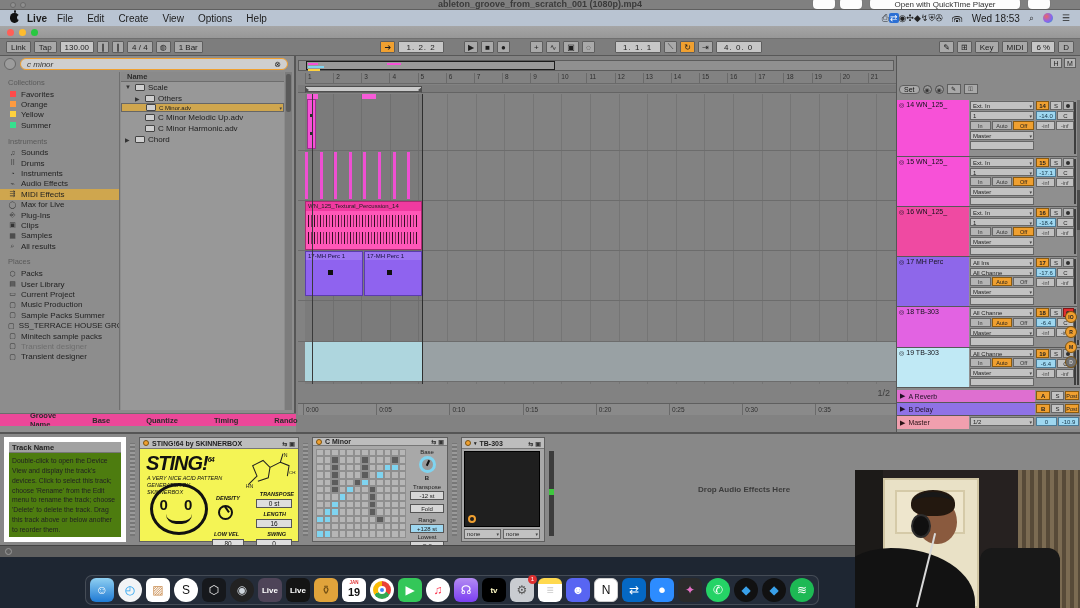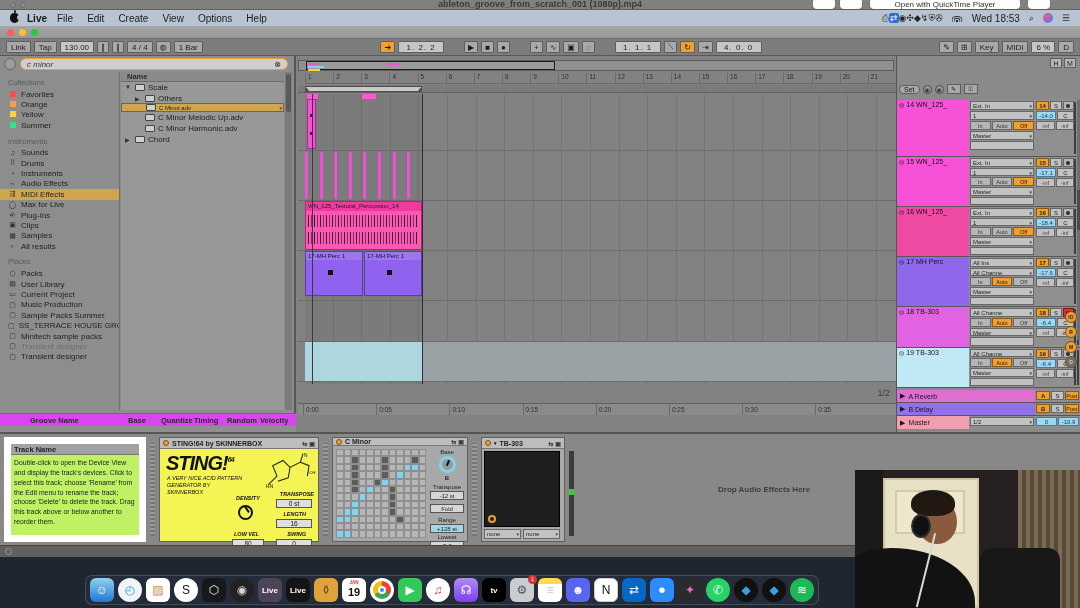--- a/index.html
+++ b/index.html
@@ -69,21 +69,21 @@
   .fl-head{height:10px;background:#8a8a8a;border-bottom:1px solid #6d6d6d;font-size:7.5px;font-weight:bold;color:#2c2c2c;padding-left:6px;display:flex;align-items:center;}
   .frow{display:flex;align-items:center;height:10.7px;font-size:8px;color:#1d1d1d;gap:3px;padding-left:4px;white-space:nowrap;}
   .frow.sel{background:#cfa64e;}
   .frow.ind1{padding-left:14px;}
   .farrow{width:7px;font-size:6px;color:#333;}
   .fic{width:10px;height:7px;border:1px solid #444;background:#cfcfcf;border-radius:1px;}
   .flscroll{position:absolute;top:16px;right:2px;width:7px;bottom:44px;background:#7c7c7c;}
   .flthumb{position:absolute;top:2px;left:1px;width:5px;height:38px;background:#5a5a5a;border-radius:2px;}
 
   
-  .groove-head{position:absolute;left:0;bottom:28px;width:296px;height:13px;background:#d946ef;border-top:1px solid #6d6d6d;display:flex;align-items:center;font-size:7.5px;font-weight:bold;color:#2c2c2c;}
+  .groove-head{position:absolute;left:0;bottom:28px;width:296px;height:13px;background:#ec4899;border-top:1px solid #6d6d6d;display:flex;align-items:center;font-size:7.5px;font-weight:bold;color:#2c2c2c;gap:36px;}
   .gh-name{width:128px;padding-left:30px;}
   .gh-c{width:33px;}
   .groove-blank{position:absolute;left:0;bottom:16px;width:296px;height:12px;background:#8f8f8f;}
   .groove-bar{position:absolute;left:0;bottom:0;width:296px;height:16px;background:#9b9b9b;border-top:1px solid #6d6d6d;display:flex;align-items:center;font-size:8px;color:#4c4c4c;}
   .gp-ic{width:14px;height:12px;background:#6f6f6f;color:#f0a030;font-size:9px;display:flex;align-items:center;justify-content:center;margin:0 4px 0 2px;border-radius:2px;}
   .gp-amt{margin-left:auto;display:flex;align-items:center;gap:3px;font-size:8px;color:#2c2c2c;padding-right:4px;}
   .gp-val{background:#fff;border:1px solid #c33;padding:0 3px;font-weight:bold;font-size:8px;}
 
   
   .arrange{position:absolute;left:298px;top:0;width:598px;height:398px;background:#828282;overflow:hidden;}
@@ -163,21 +163,21 @@
   .mmid{width:66px;padding:1px;}
   .mright{flex:1;display:flex;gap:1px;padding:1px;}
   .mix-toggles{position:absolute;right:3px;top:255px;display:flex;flex-direction:column;gap:3px;}
   .mtg{width:12px;height:12px;border-radius:50%;background:#f0a030;border:1px solid #7a5210;font-size:5px;text-align:center;line-height:11px;font-weight:bold;color:#222;}
   .mtg.off{background:#6f6f6f;color:#ccc;}
   .vsb{position:absolute;right:0;top:44px;width:3px;height:240px;background:#707070;}
   .vsb i{position:absolute;top:90px;left:0;width:3px;height:40px;background:#4c4c4c;display:block;}
 
   
   .deviceview{position:absolute;top:406px;left:0;right:0;height:113px;background:#888;border-top:2px solid #555;display:flex;padding:3px 0 3px 4px;gap:4px;}
-  .infopanel{width:142px;background:#bef264;border:7px solid #ffffff;}
+  .infopanel{width:122px;background:#4d7c0f;border:5px solid #ffffff;}
   .info-title{height:11px;background:#a2a2a2;border-bottom:1px solid #777;font-size:7.5px;font-weight:bold;color:#222;padding:1px 3px;}
   .info-body{font-size:6.8px;color:#222;padding:3px;line-height:1.45;}
   .dvsep{width:5px;background:repeating-linear-gradient(0deg,#777 0 2px,#9a9a9a 2px 4px);margin:6px 0;}
   .device{border:1px solid #5f5f5f;background:#a8a8a8;display:flex;flex-direction:column;}
   .dtitle{height:11px;background:#bdbdbd;border-bottom:1px solid #777;display:flex;align-items:center;font-size:7px;font-weight:bold;color:#222;padding:0 3px;gap:3px;}
   .dled{width:6px;height:6px;border-radius:50%;background:#f0a030;border:1px solid #7a5210;}
   .dtix{margin-left:auto;display:flex;gap:2px;font-size:6px;color:#333;}
   .sting{width:160px;}
   .sting-body{flex:1;background:#f4f455;position:relative;color:#111;}
   .sting-big{position:absolute;left:6px;top:3px;font-size:20px;font-weight:bold;font-style:italic;letter-spacing:-1px;}
@@ -913,20 +913,24 @@
           <span class="dled"></span>
           <span>STING!64 by SKINNERBOX</span>
           <span class="dtix">
               <span>⇆</span>
               <span>▣</span>
             </span>
         </div>
         <div class="sting-body">
           <div class="sting-big"><span>STING!</span><sup>64</sup></div>
           <div class="sting-sub">A VERY NICE ACID PATTERN GENERATOR BY SKINNERBOX</div>
+          <div class="smiley">
+            <div class="eyes">0 0</div>
+            <div class="mouth"></div>
+          </div>
           <svg class="mol" width="52" height="40" viewBox="0 0 60 46">
             <path d="M5 40 L15 30 L10 18 L22 12 L30 20 L42 14 L45 4 M30 20 L28 32 L16 36 M42 14 L52 18 L50 30" stroke="#222" stroke-width="1.2" fill="none"></path>
             <text x="2" y="44" font-size="6" fill="#222">HN</text>
             <text x="46" y="8" font-size="6" fill="#222">N</text>
             <text x="52" y="28" font-size="5" fill="#222">CH3</text>
           </svg>
           <span class="slab" style="left:76px;top:46px">DENSITY</span>
           <span class="sting-knob"></span>
           <span class="slab" style="right:4px;top:42px">TRANSPOSE</span>
           <span class="ybox" style="right:6px;top:50px">0 st</span>

